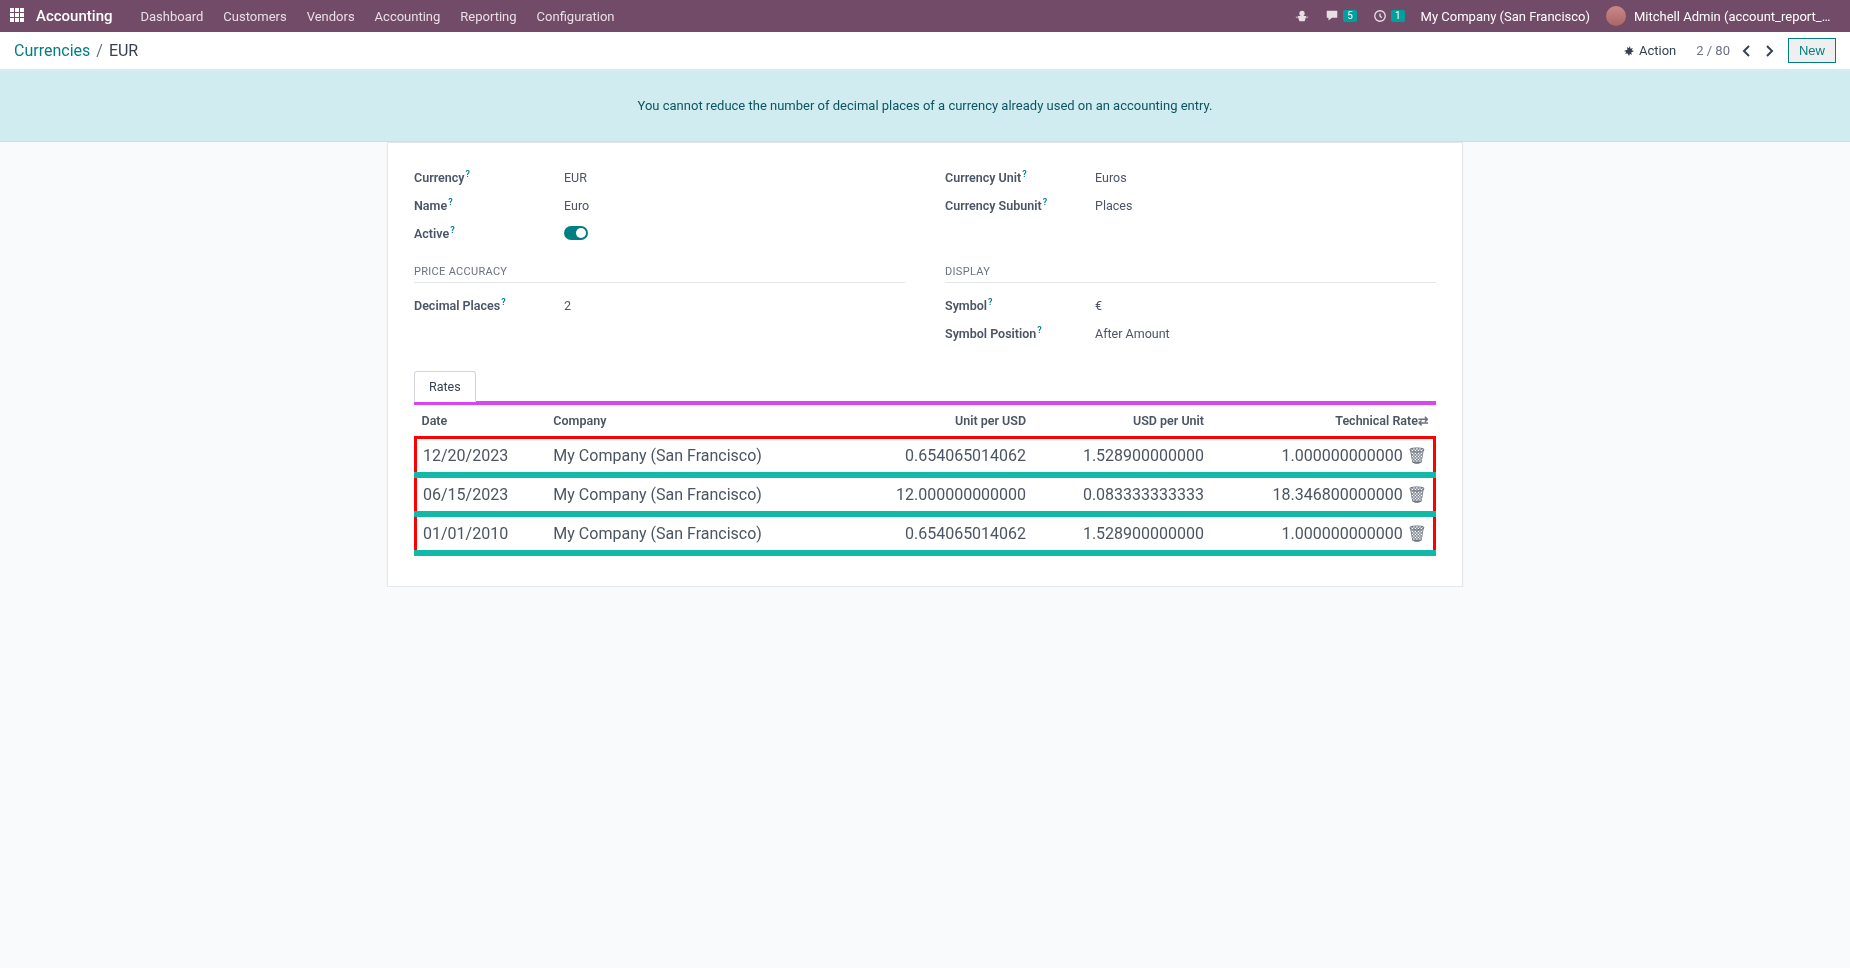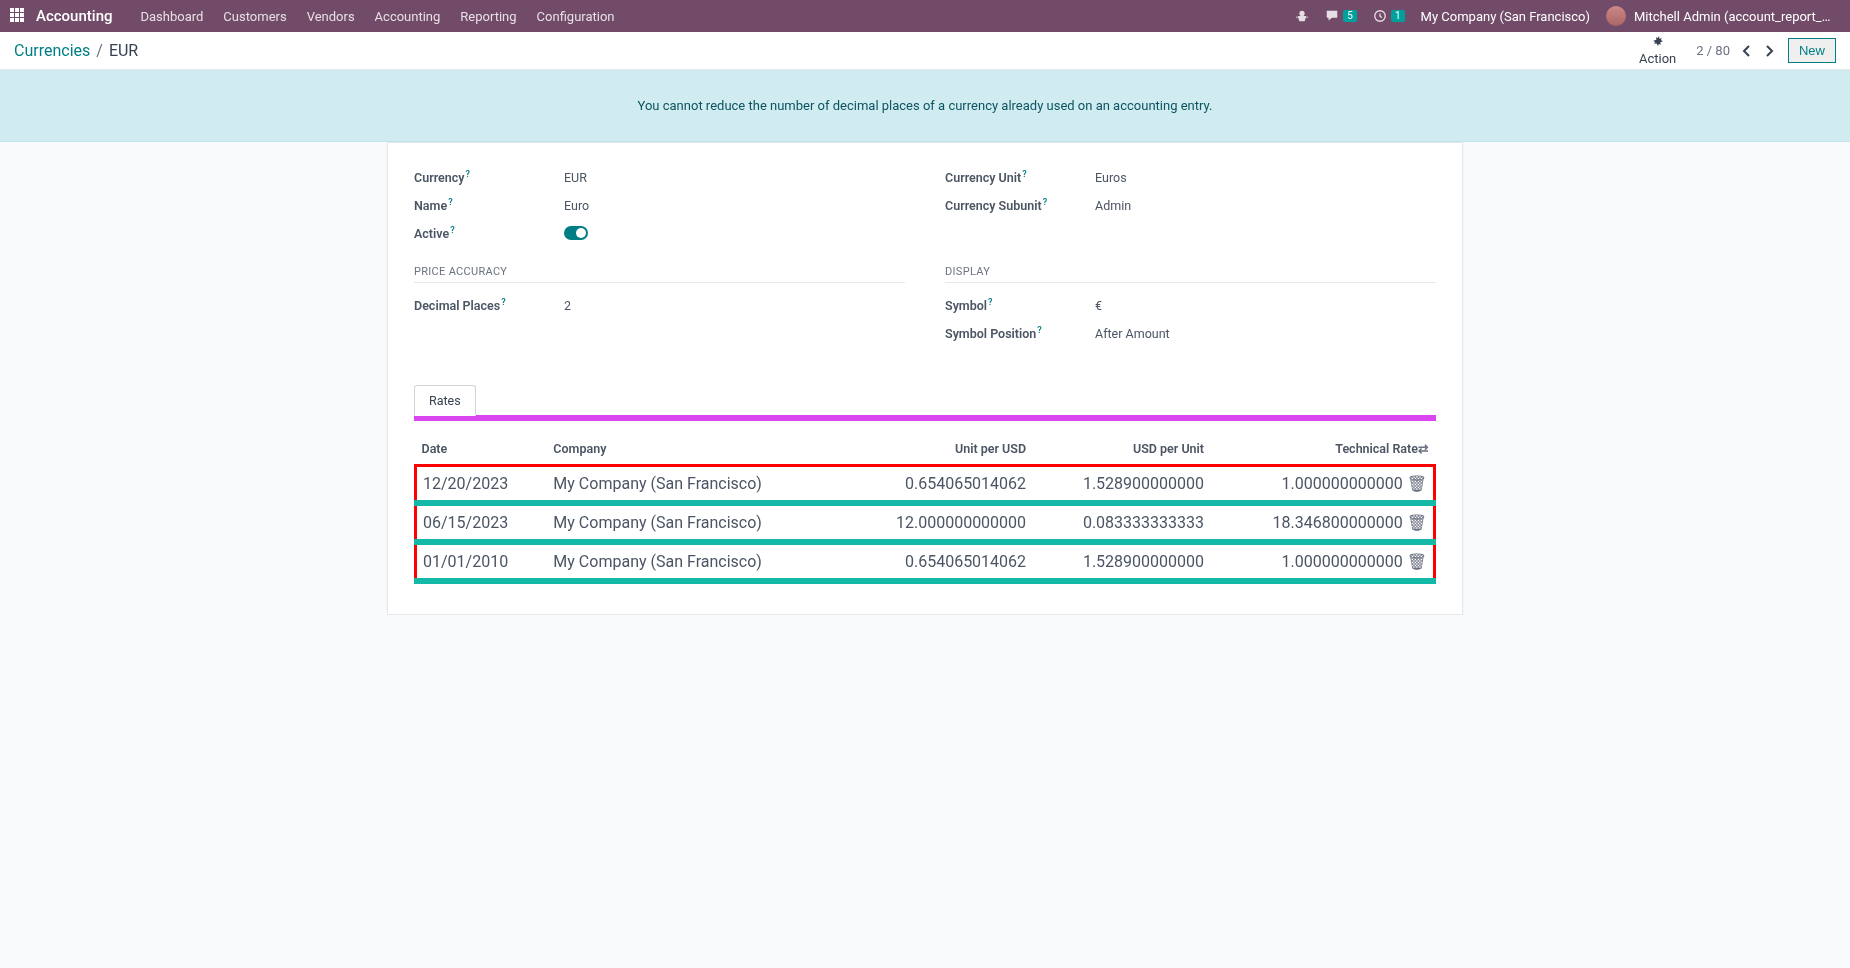--- a/index.html
+++ b/index.html
@@ -16,21 +16,21 @@
 .topnav .badge { background: #00A09D; color: #fff; font-size: 10px; padding: 0 4px; border-radius: 2px; line-height: 12px; }
 .topnav .avatar { width: 20px; height: 20px; border-radius: 50%; background: linear-gradient(#c88, #a66); margin-right: 4px; }
 .topnav .user-text { max-width: 200px; overflow: hidden; text-overflow: ellipsis; white-space: nowrap; }
 
 
 .controlbar { background: #fff; height: 38px; display: flex; align-items: center; padding: 0 14px; border-bottom: 1px solid #e5e7eb; }
 .breadcrumb { font-size: 16px; color: #017E84; display: flex; align-items: flex-end; gap: 6px; }
 .breadcrumb .sep { color: #6b7280; }
 .breadcrumb .current { color: #374151; }
 .controlbar .spacer { flex: 1; }
-.controlbar .action-btn { display: flex; align-items: center; gap: 4px; cursor: pointer; color: #374151; margin-right: 20px; flex-direction: column; }
+.controlbar .action-btn { display: flex; align-items: center; gap: 4px; cursor: pointer; color: #374151; margin-right: 20px; }
 .controlbar .gear { width: 12px; height: 12px; }
 .controlbar .pager { color: #6b7280; margin-right: 6px; }
 .controlbar .arrow { padding: 4px 6px; cursor: pointer; color: #374151; }
 .controlbar .new-btn { border: 1px solid #017E84; color: #017E84; padding: 4px 10px; margin-left: 8px; cursor: pointer; font-size: 13px; }
 
 
 .notification { background: #d1ecf1; color: #0c5460; text-align: center; padding: 28px; font-size: 13px; border-bottom: 1px solid #bee5eb; }
 
 
 .sheet-wrap { display: flex; justify-content: center; padding: 0; }
@@ -38,25 +38,25 @@
 .form-grid { display: grid; grid-template-columns: 1fr 1fr; gap: 0 40px; }
 .field-row { display: flex; align-items: center; min-height: 28px; margin-bottom: 0; }
 .field-label { width: 150px; font-weight: 600; color: #4b5563; font-size: 12.5px; position: relative; }
 .field-label .help { color: #017E84; font-size: 9px; vertical-align: super; margin-left: 1px; }
 .field-value { color: #4b5563; font-size: 12.5px; }
 .toggle { width: 24px; height: 14px; background: #017E84; border-radius: 8px; position: relative; cursor: pointer; }
 .toggle::after { content: ''; position: absolute; right: 2px; top: 2px; width: 10px; height: 10px; background: #fff; border-radius: 50%; }
 .section-title { font-size: 11px; font-weight: 400; color: #6b7280; letter-spacing: 0.3px; margin: 18px 0 8px; border-bottom: 1px solid #e5e7eb; padding-bottom: 4px; }
 
 
-.tabs { margin-top: 38px; border-bottom: 6px solid #d946ef; display: flex; align-items: center; }
+.tabs { margin-top: 24px; border-bottom: 4px solid #d946ef; display: flex; align-items: center; }
 .tab { padding: 7px 14px; border: 1px solid #d1d5db; border-bottom: 1px solid #fff; margin-bottom: -1px; background: #fff; font-size: 12.5px; cursor: pointer; border-radius: 3px 3px 0 0; }
 
 
-.rates-table { width: 100%; border-collapse: collapse; margin-top: 12px; }
+.rates-table { width: 100%; border-collapse: collapse; margin-top: 0; }
 .rates-table th { text-align: left; font-weight: 600; font-size: 12.5px; color: #4b5563; padding: 8px 6px; border-bottom: 1px solid #d1d5db; }
 .rates-table th.num { text-align: right; }
 .rates-table td { padding: 7px 6px; font-size: 16px; color: #4b5563; border-bottom: 6px solid #14b8a6; }
 .rates-table td.num { text-align: right; }
 .rates-table .del { width: 20px; text-align: center; cursor: pointer; color: #6b7280; }
 .highlight-box { border: 3px solid #ff0000; }
 .add-line { color: #017E84; padding: 8px 6px; cursor: pointer; font-size: 12.5px; }
 .expand-icon { float: right; color: #6b7280; cursor: pointer; }
 
 svg { display: block; }
@@ -160,21 +160,21 @@
           <div class="toggle"></div>
         </div>
       </div>
       <div>
         <div class="field-row">
           <div class="field-label"><span>Currency Unit</span><span class="help">?</span></div>
           <div class="field-value">Euros</div>
         </div>
         <div class="field-row">
           <div class="field-label"><span>Currency Subunit</span><span class="help">?</span></div>
-          <div class="field-value">Admin</div>
+          <div class="field-value">Places</div>
         </div>
       </div>
     </div>
 
     <div class="form-grid">
       <div>
         <div class="section-title">PRICE ACCURACY</div>
         <div class="field-row">
           <div class="field-label"><span>Decimal Places</span><span class="help">?</span></div>
           <div class="field-value">2</div>

